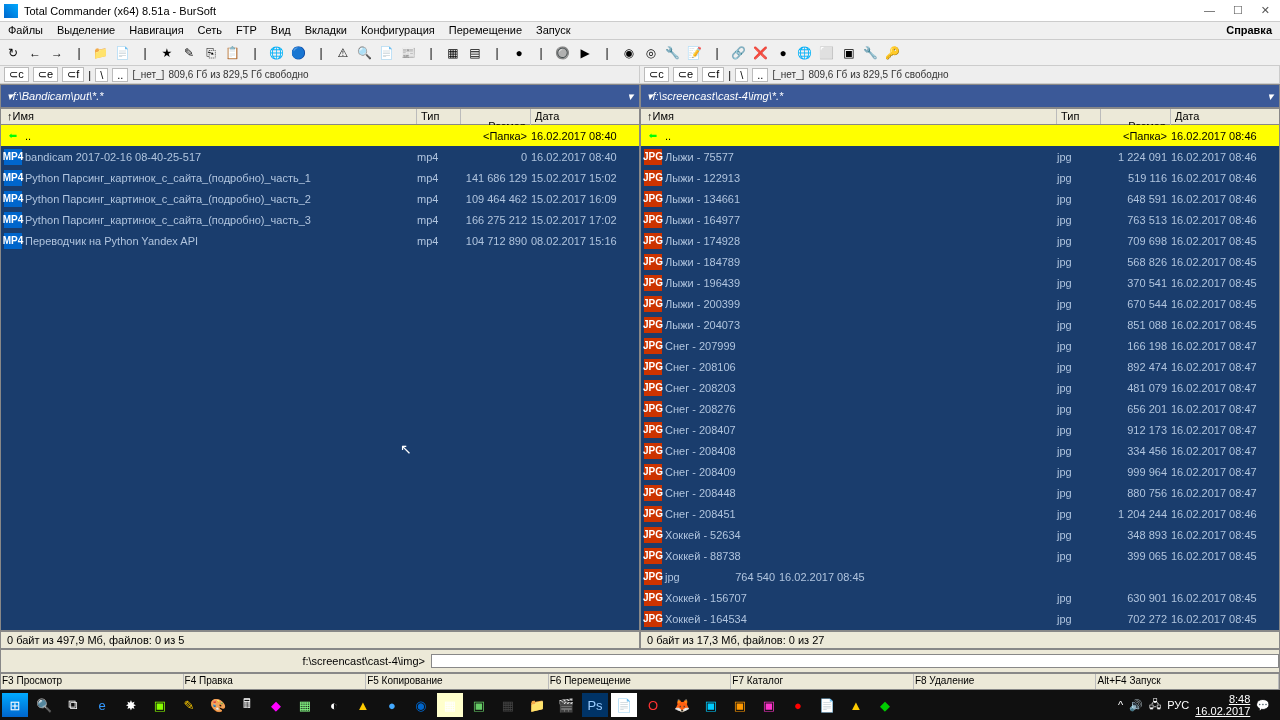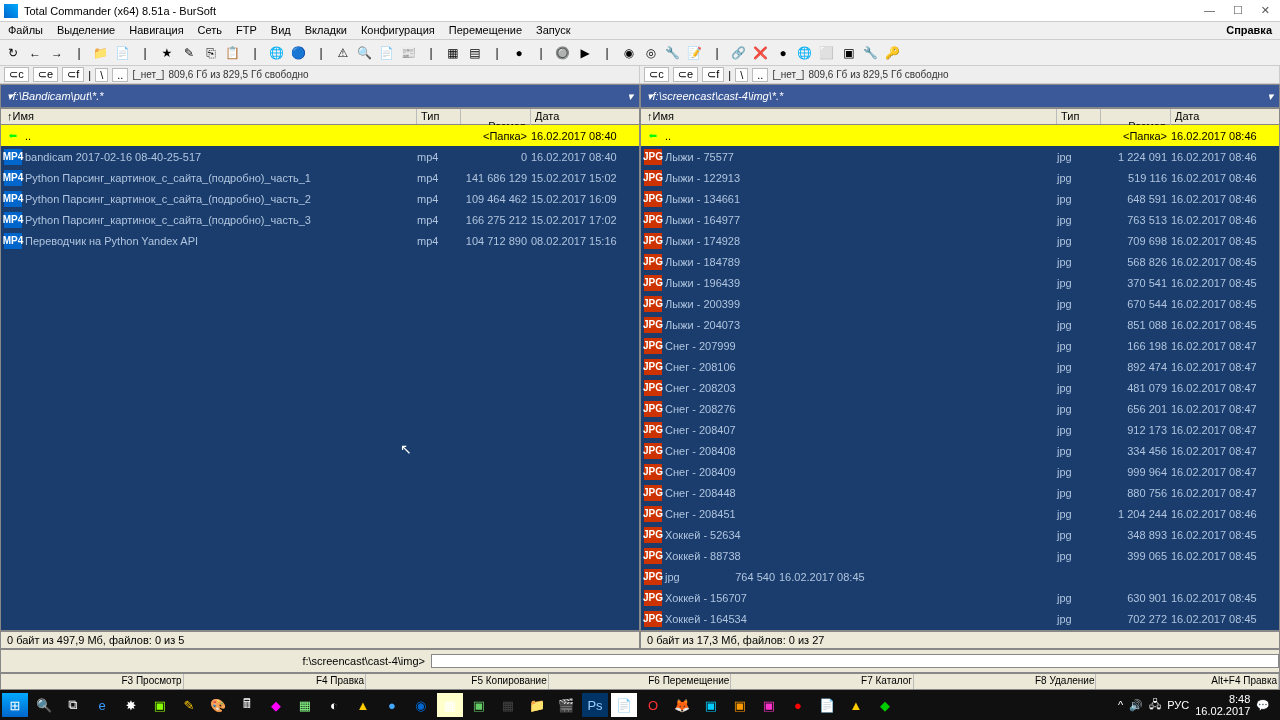--- a/index.html
+++ b/index.html
@@ -36,26 +36,26 @@
 .row .fname { flex: 1; padding-right: 4px; white-space: nowrap; overflow: hidden; }
 .row .fext { width: 44px; padding-right: 4px; }
 .row .fsize { width: 70px; text-align: right; padding-right: 4px; }
 .row .fdate { width: 108px; padding-right: 20px; }
 .status-row { height: 18px; display: flex; align-items: flex-end; }
 .statushalf { flex: 1; background: #ece9d8; padding: 2px 6px; font-size: 11px; border: 1px solid #888; }
 .cmdbar { height: 24px; background: #ece9d8; display: flex; align-items: center; font-size: 10px; border: 1px solid #888; }
 .cmdpath { padding: 0 6px; text-align: right; flex: 0 0 430px; }
 .cmdinput { flex: 1; background: #fff; height: 14px; border: 1px solid #888; }
 .fnbar { height: 17px; display: flex; background: #ece9d8; border: 1px solid #888; }
-.fnbtn { flex: 1; text-align: right; border-right: 1px solid #bbb; padding: 1px; font-size: 10px; cursor: pointer; }
+.fnbtn { flex: 1; text-align: left; border-right: 1px solid #bbb; padding: 1px; font-size: 10px; cursor: pointer; }
 .taskbar { height: 30px; background: #101010; display: flex; align-items: center; gap: 3px; padding: 0 2px; }
 .taskbar .tb { width: 26px; height: 24px; display: flex; align-items: center; justify-content: center; color: #fff; font-size: 13px; }
 .start { background: linear-gradient(#0af,#06c); }
 .tray { margin-left: auto; display: flex; align-items: center; gap: 6px; color: #fff; font-size: 10px; padding-right: 8px; }
-.tray-time { text-align: right; line-height: 1.1; }
+.tray-time { text-align: right; line-height: 1.1; text-decoration: underline; }
 .cursor { position: absolute; left: 400px; top: 441px; font-size: 14px; color: #fff; pointer-events: none; }
 </style>
 </head>
 <body>
 
 <div class="titlebar">
   <div class="app-icon"></div>
   <span>Total Commander (x64) 8.51a - BurSoft</span>
   <div class="wincontrols">
     <span>—</span>
@@ -405,21 +405,21 @@
   <div class="cmdinput"></div>
 </div>
 
 <div class="fnbar">
   <div class="fnbtn">F3 Просмотр</div>
   <div class="fnbtn">F4 Правка</div>
   <div class="fnbtn">F5 Копирование</div>
   <div class="fnbtn">F6 Перемещение</div>
   <div class="fnbtn">F7 Каталог</div>
   <div class="fnbtn">F8 Удаление</div>
-  <div class="fnbtn">Alt+F4 Правка</div>
+  <div class="fnbtn">Alt+F4 Запуск</div>
 </div>
 
 <div class="taskbar">
   <div class="tb start">⊞</div>
   <div class="tb">🔍</div>
   <div class="tb">⧉</div>
   <div class="tb" style="color:#39f">e</div>
   <div class="tb">✸</div>
   <div class="tb" style="color:#8f0">▣</div>
   <div class="tb" style="color:#fc0">✎</div>

